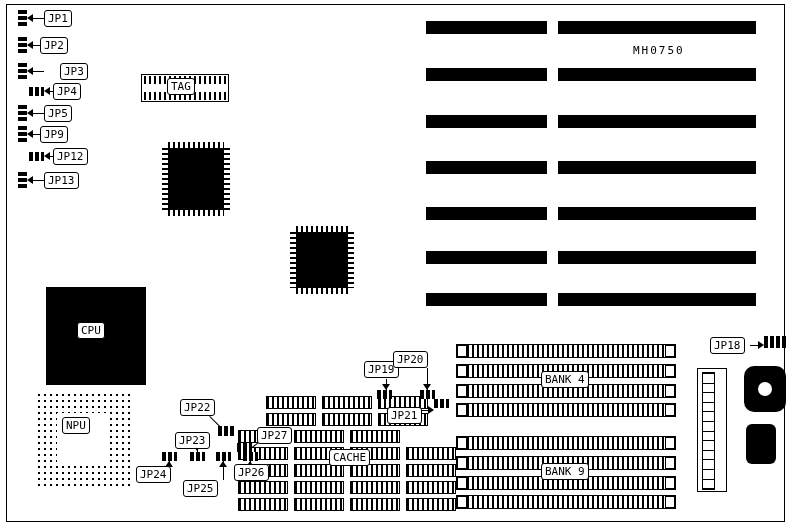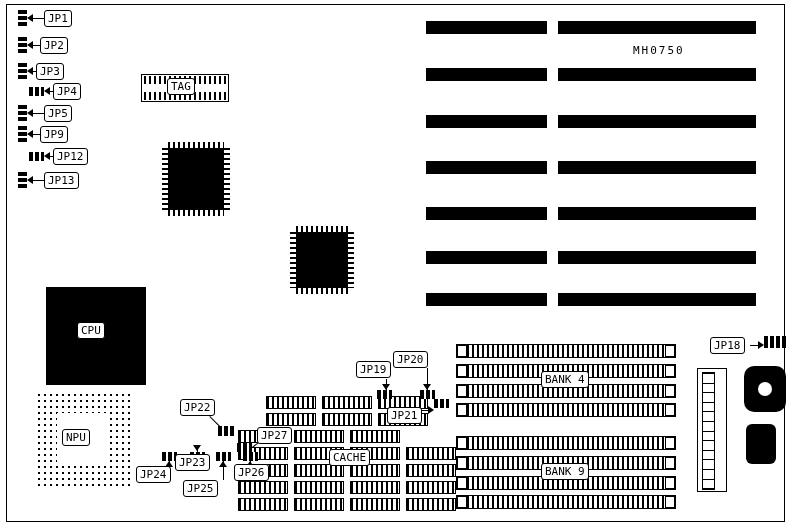--- a/index.html
+++ b/index.html
@@ -85,21 +85,21 @@
   <div class="pins-h" style="left:296px;top:288px;width:52px;height:6px"></div>
   <div class="pins-v" style="left:290px;top:232px;width:6px;height:56px"></div>
   <div class="pins-v" style="left:348px;top:232px;width:6px;height:56px"></div>
   <div class="blackrect" style="left:296px;top:232px;width:52px;height:56px"></div>
 
   <div class="blackrect" style="left:46px;top:287px;width:100px;height:98px"></div>
   <div class="callout" style="left:77px;top:322px">CPU</div>
 
   <div class="pga" style="left:36px;top:392px;width:95px;height:95px"></div>
   <div class="pga-hole" style="left:57px;top:413px;width:53px;height:53px"></div>
-  <div class="callout" style="left:62px;top:429px">NPU</div>
+  <div class="callout" style="left:62px;top:417px">NPU</div>
 
   <div class="dip" style="left:266px;top:396px"></div>
   <div class="dip" style="left:322px;top:396px"></div>
   <div class="dip" style="left:378px;top:396px"></div>
   <div class="dip" style="left:266px;top:413px"></div>
   <div class="dip" style="left:322px;top:413px"></div>
   <div class="dip" style="left:378px;top:413px"></div>
   <div class="dip" style="left:238px;top:430px"></div>
   <div class="dip" style="left:294px;top:430px"></div>
   <div class="dip" style="left:350px;top:430px"></div>
@@ -148,21 +148,21 @@
   <div class="callout" style="left:44px;top:10px">JP1</div>
 
   <div class="jblock-v" style="left:18px;top:37px"></div>
   <div class="tri tri-l" style="left:27px;top:41px"></div>
   <div class="line" style="left:32px;top:45px;width:8px;height:1px"></div>
   <div class="callout" style="left:40px;top:37px">JP2</div>
 
   <div class="jblock-v" style="left:18px;top:63px"></div>
   <div class="tri tri-l" style="left:27px;top:67px"></div>
   <div class="line" style="left:32px;top:71px;width:12px;height:1px"></div>
-  <div class="callout" style="left:36px;top:63px">JP3</div>
+  <div class="callout" style="left:60px;top:63px">JP3</div>
 
   <div class="jblock-h" style="left:29px;top:87px"></div>
   <div class="tri tri-l" style="left:44px;top:87px"></div>
   <div class="line" style="left:49px;top:91px;width:4px;height:1px"></div>
   <div class="callout" style="left:53px;top:83px">JP4</div>
 
   <div class="jblock-v" style="left:18px;top:105px"></div>
   <div class="tri tri-l" style="left:27px;top:109px"></div>
   <div class="line" style="left:32px;top:113px;width:12px;height:1px"></div>
   <div class="callout" style="left:44px;top:105px">JP5</div>
@@ -175,40 +175,40 @@
   <div class="jblock-h" style="left:29px;top:152px"></div>
   <div class="tri tri-l" style="left:44px;top:152px"></div>
   <div class="line" style="left:49px;top:156px;width:4px;height:1px"></div>
   <div class="callout" style="left:53px;top:148px">JP12</div>
 
   <div class="jblock-v" style="left:18px;top:172px"></div>
   <div class="tri tri-l" style="left:27px;top:176px"></div>
   <div class="line" style="left:32px;top:180px;width:12px;height:1px"></div>
   <div class="callout" style="left:44px;top:172px">JP13</div>
 
-  <div class="callout" style="left:356px;top:361px">JP19</div>
+  <div class="callout" style="left:364px;top:361px">JP19</div>
   <div class="line" style="left:386px;top:379px;width:1px;height:11px"></div>
   <div class="tri tri-d" style="left:382px;top:384px"></div>
   <div class="jblock-h" style="left:377px;top:390px"></div>
 
   <div class="callout" style="left:393px;top:351px">JP20</div>
   <div class="line" style="left:427px;top:368px;width:1px;height:22px"></div>
   <div class="tri tri-d" style="left:423px;top:384px"></div>
   <div class="jblock-h" style="left:420px;top:390px"></div>
 
   <div class="callout" style="left:387px;top:407px">JP21</div>
   <div class="line" style="left:418px;top:410px;width:12px;height:1px"></div>
   <div class="tri tri-r" style="left:428px;top:406px"></div>
   <div class="jblock-h" style="left:434px;top:399px"></div>
 
   <div class="callout" style="left:180px;top:399px">JP22</div>
   <div class="line diag" style="left:210px;top:416px;width:16px;height:1px;transform:rotate(45deg)"></div>
   <div class="jblock-h" style="left:218px;top:426px;width:16px;height:10px"></div>
 
-  <div class="callout" style="left:175px;top:454px">JP23</div>
+  <div class="callout" style="left:175px;top:432px">JP23</div>
   <div class="line" style="left:197px;top:448px;width:1px;height:4px"></div>
   <div class="tri tri-d" style="left:193px;top:445px"></div>
   <div class="jblock-h" style="left:190px;top:452px"></div>
 
   <div class="jblock-h" style="left:162px;top:452px"></div>
   <div class="tri tri-u" style="left:165px;top:461px"></div>
   <div class="line" style="left:169px;top:461px;width:1px;height:5px"></div>
   <div class="callout" style="left:136px;top:466px">JP24</div>
 
   <div class="jblock-h" style="left:216px;top:452px"></div>

